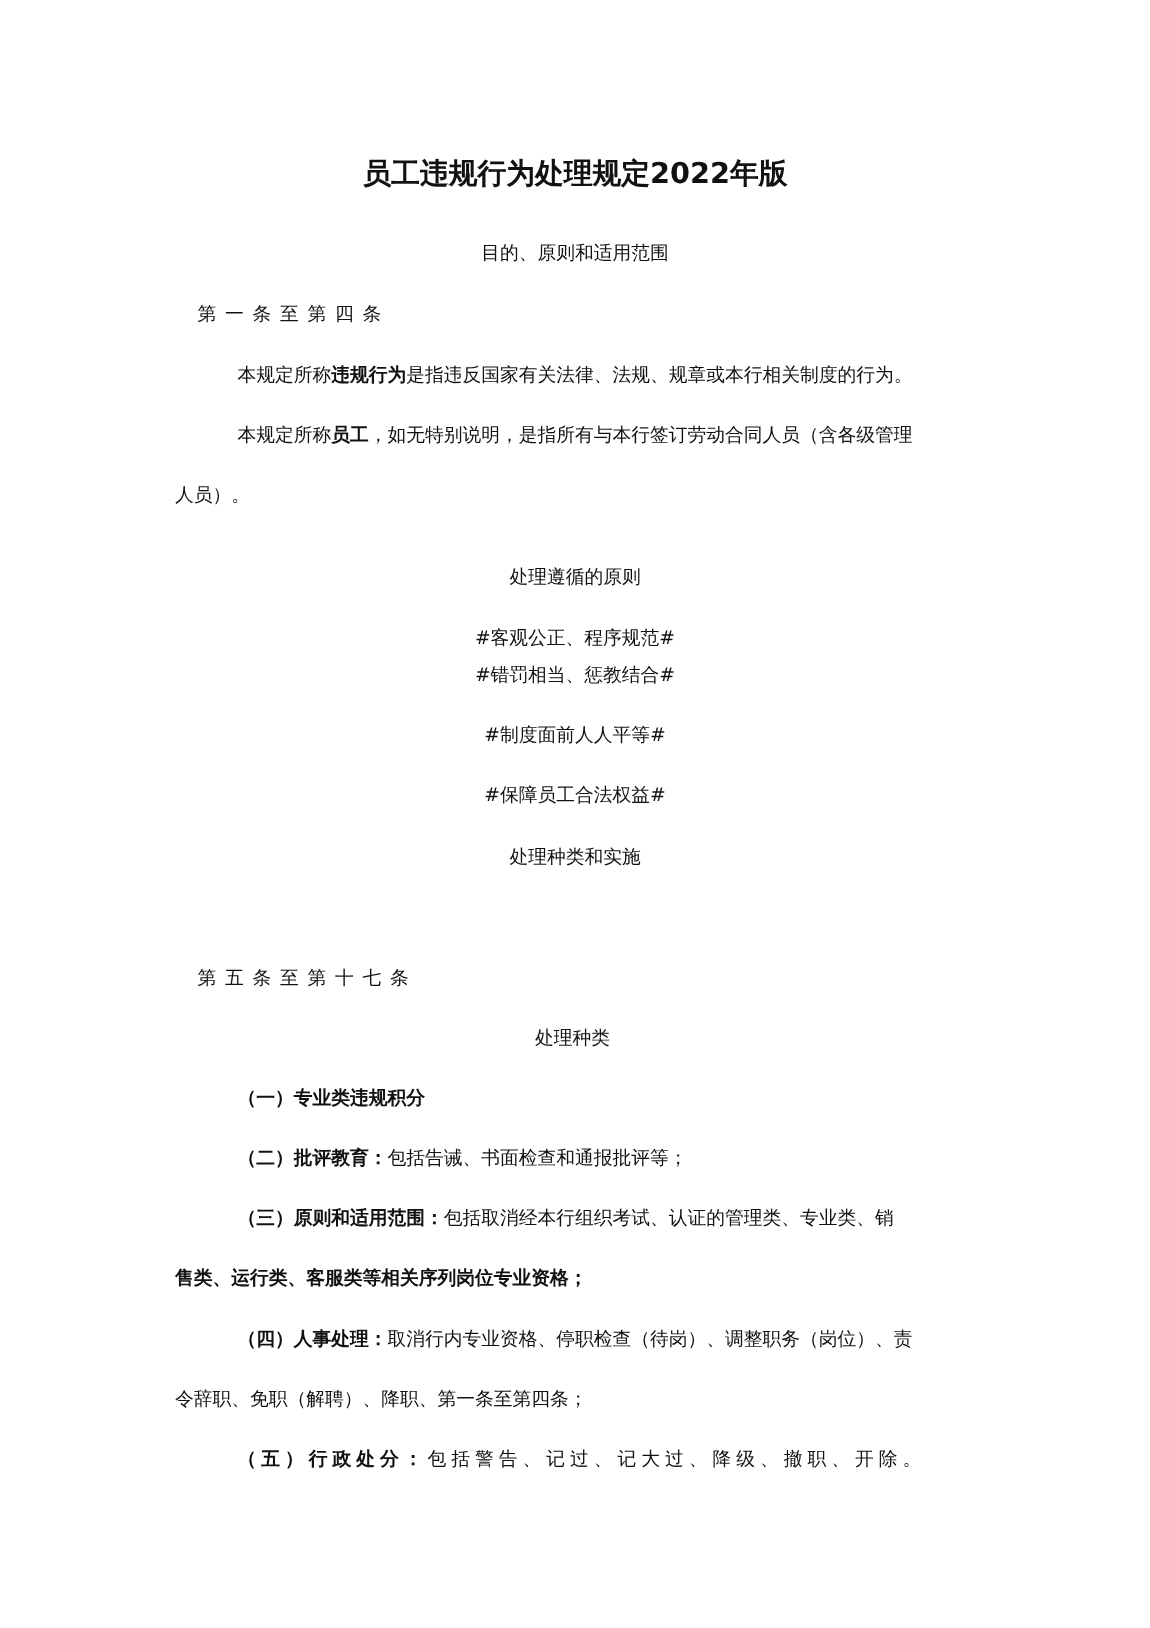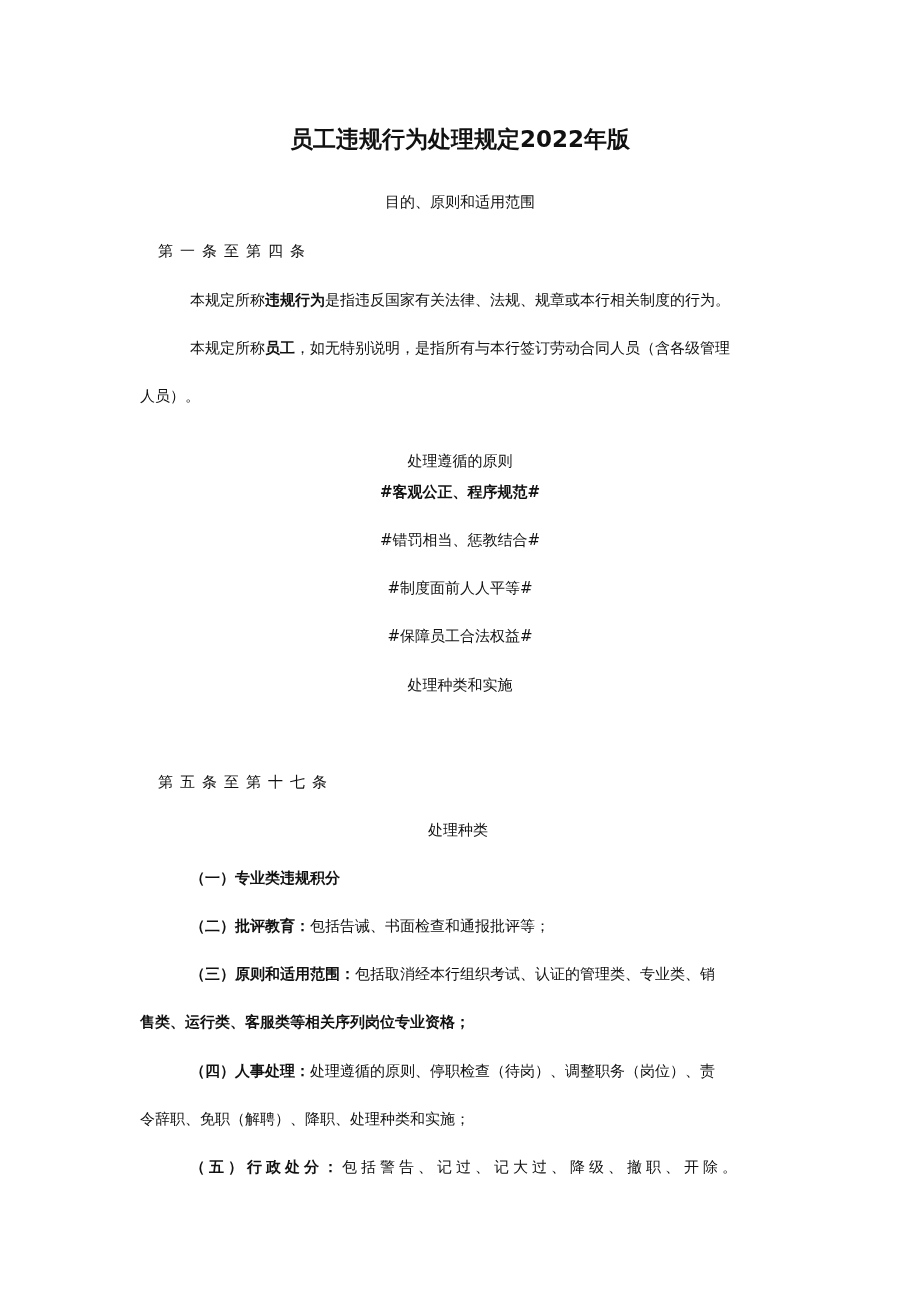--- a/index.html
+++ b/index.html
@@ -30,21 +30,21 @@
   <div class="line indent" style="top:290px;">
     <span>本规定所称</span><b>违规行为</b><span>是指违反国家有关法律、法规、规章或本行相关制度的行为。</span>
   </div>
 
   <div class="line indent" style="top:338px;">
     <span>本规定所称</span><b>员工</b><span>，如无特别说明，是指所有与本行签订劳动合同人员（含各级管理</span>
   </div>
   <div class="line flush" style="top:386px;">人员）。</div>
 
   <div class="line center" style="top:416px;margin-top:35px;">处理遵循的原则</div>
-  <div class="line center" style="top:482px;font-weight:bold;">#客观公正、程序规范#</div>
+  <div class="line center" style="top:500px;">#客观公正、程序规范#</div>
   <div class="line center" style="top:530px;">#错罚相当、惩教结合#</div>
   <div class="line center" style="top:578px;">#制度面前人人平等#</div>
   <div class="line center" style="top:626px;">#保障员工合法权益#</div>
 
   <div class="line center" style="top:675px;">处理种类和实施</div>
 
   <div class="line art" style="top:772px;">第五条至第十七条</div>
 
   <div class="line" style="top:820px; left:428px;">处理种类</div>
 
@@ -55,20 +55,20 @@
   <div class="line indent" style="top:916px;">
     <b>（二）批评教育：</b><span>包括告诫、书面检查和通报批评等；</span>
   </div>
 
   <div class="line indent" style="top:964px;">
     <b>（三）原则和适用范围：</b><span>包括取消经本行组织考试、认证的管理类、专业类、销</span>
   </div>
   <div class="line flush" style="top:1012px;font-weight:bold;">售类、运行类、客服类等相关序列岗位专业资格；</div>
 
   <div class="line indent" style="top:1061px;">
-    <b>（四）人事处理：</b><span>处理遵循的原则、停职检查（待岗）、调整职务（岗位）、责</span>
+    <b>（四）人事处理：</b><span>取消行内专业资格、停职检查（待岗）、调整职务（岗位）、责</span>
   </div>
-  <div class="line flush" style="top:1109px;">令辞职、免职（解聘）、降职、处理种类和实施；</div>
+  <div class="line flush" style="top:1109px;">令辞职、免职（解聘）、降职、第一条至第四条；</div>
 
   <div class="line indent spaced" style="top:1157px;">
     <b>（五）行政处分：</b><span>包括警告、记过、记大过、降级、撤职、开除。</span>
   </div>
 </div>
 
 </body></html>

